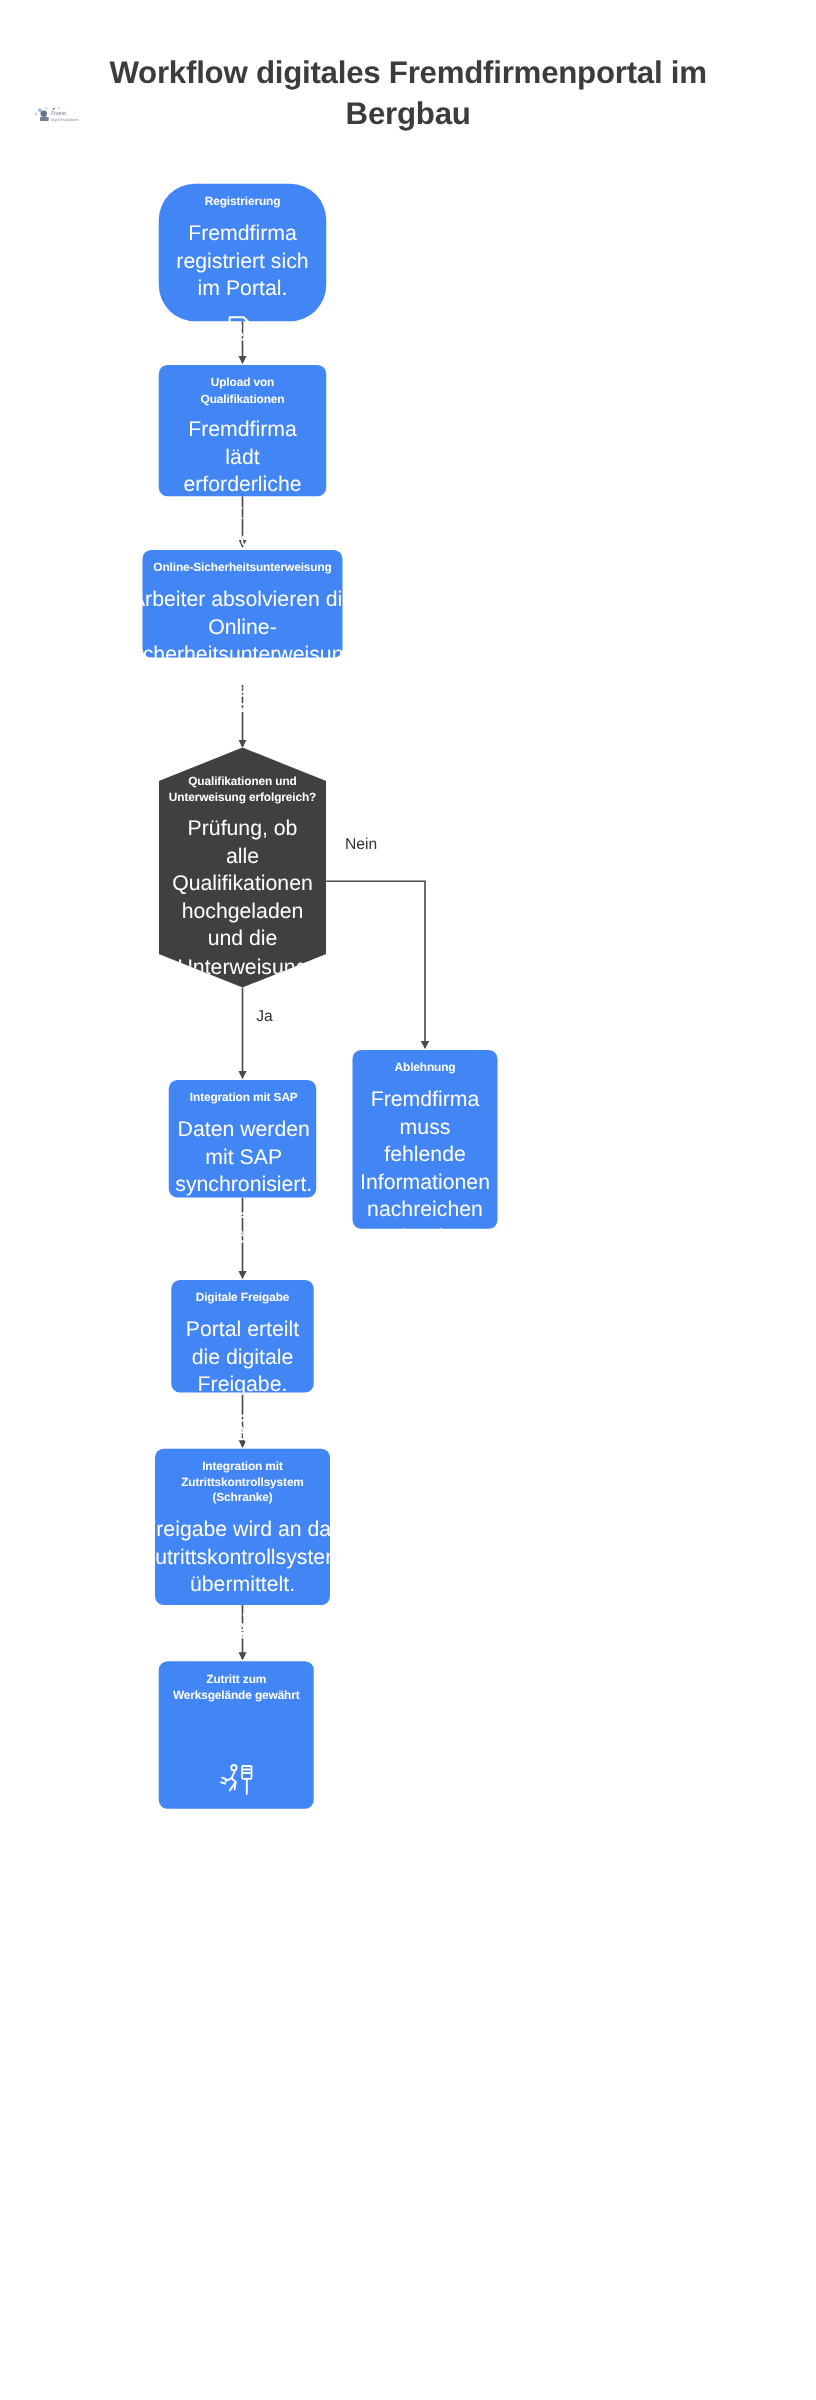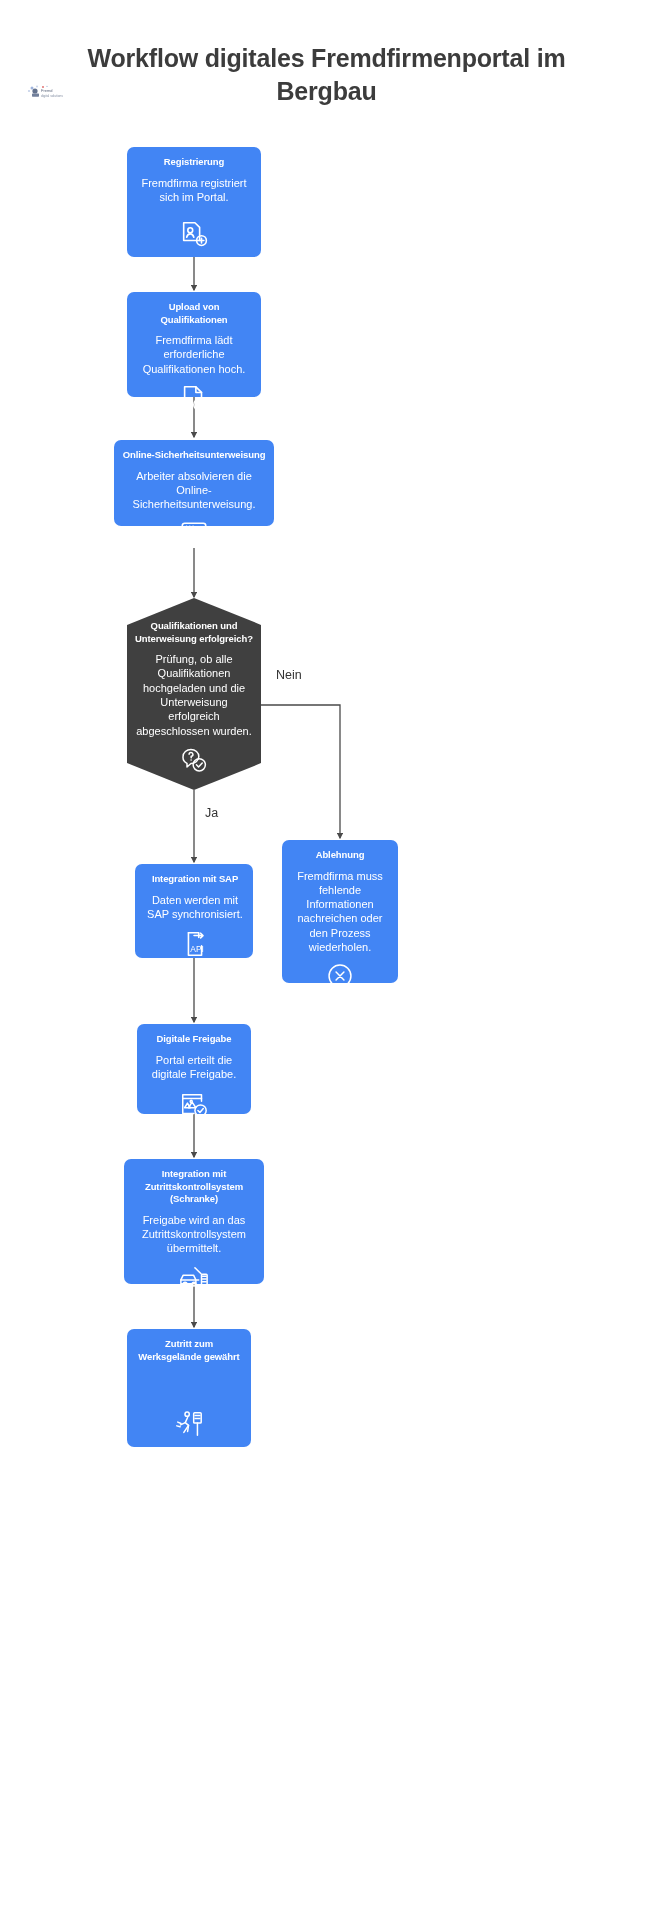--- a/index.html
+++ b/index.html
@@ -76,21 +76,21 @@
   }
   .node-title {
     font-size: 9.5px;
     font-weight: bold;
     line-height: 1.32;
     color: #ffffff;
     margin-bottom: 7px;
     letter-spacing: -0.1px;
   }
   .node-desc {
-    font-size: 11px;
+    font-size: 17px;
     font-weight: normal;
     line-height: 1.3;
     color: #ffffff;
     margin-bottom: 4px;
   }
   .node-icon {
     margin-top: auto;
     padding-top: 4px;
     display: flex;
     align-items: center;
@@ -149,21 +149,21 @@
 
       <path d="M 261 705 L 340 705 L 340 838" fill="none" stroke="#4a4a4a" stroke-width="1.3" marker-end="url(#arrow)"></path>
 
       <line x1="194" y1="958" x2="194" y2="1022" stroke="#4a4a4a" stroke-width="1.3" marker-end="url(#arrow)"></line>
 
       <line x1="194" y1="1113" x2="194" y2="1157" stroke="#4a4a4a" stroke-width="1.3" marker-end="url(#arrow)"></line>
 
       <line x1="194" y1="1284" x2="194" y2="1327" stroke="#4a4a4a" stroke-width="1.3" marker-end="url(#arrow)"></line>
     </svg>
 
-    <div class="node" style="left:127px; top:147px; width:134px; height:110px;">
+    <div class="node" style="left:127px; top:147px; width:134px; height:110px;border-radius:29px;">
       <div class="node-title">Registrierung</div>
       <div class="node-desc">Fremdfirma registriert sich im Portal.</div>
       <div class="node-icon">
         <svg width="30" height="30" viewBox="0 0 32 32" fill="none" stroke="#ffffff" stroke-width="1.7" stroke-linecap="round" stroke-linejoin="round">
           <path d="M5 4 h12 l5 5 v14 h-17 z"></path>
           <circle cx="12" cy="12" r="2.6"></circle>
           <path d="M8.2 19.5 c0.6-2.4 2.2-3.6 3.8-3.6 s3.2 1.2 3.8 3.6"></path>
           <circle cx="24" cy="23" r="5.2"></circle>
           <path d="M24 20.5 v5 M21.5 23 h5"></path>
         </svg>

